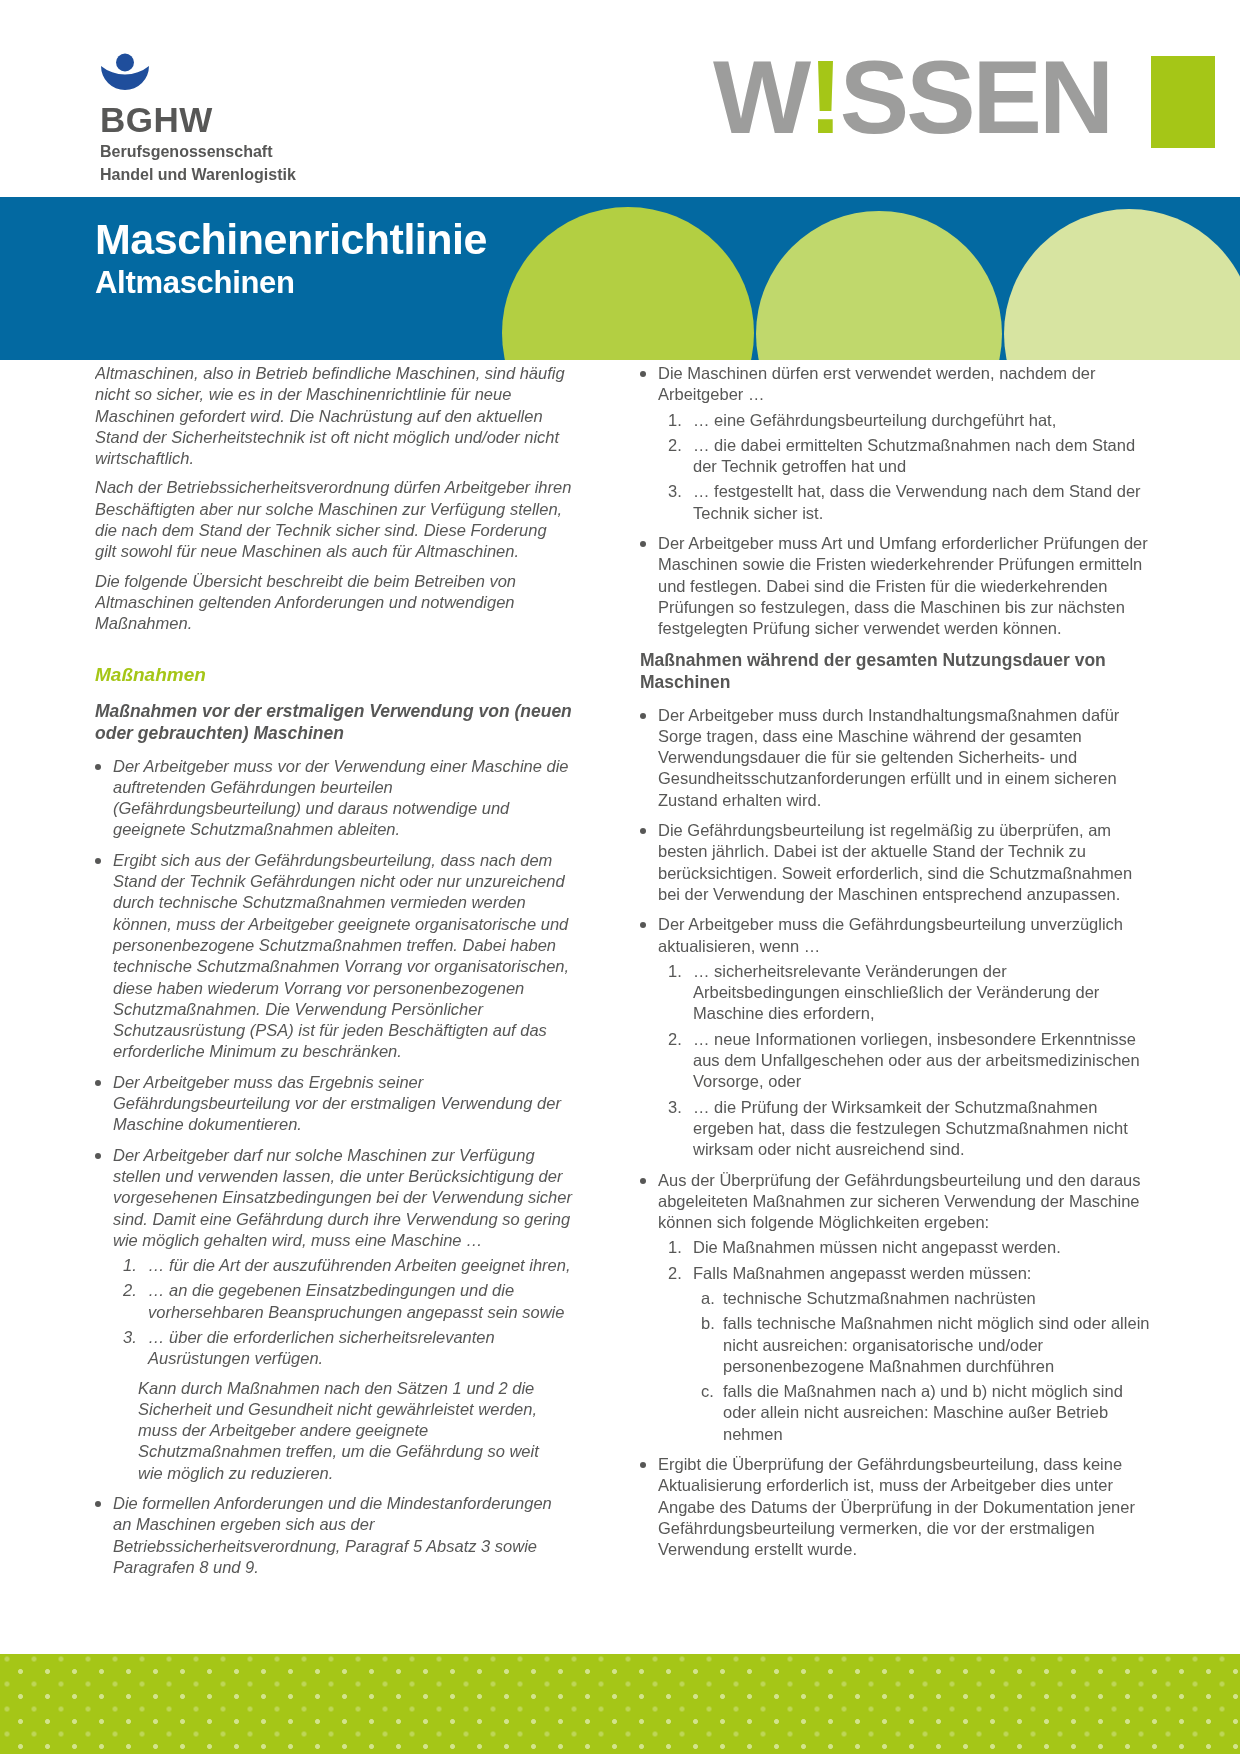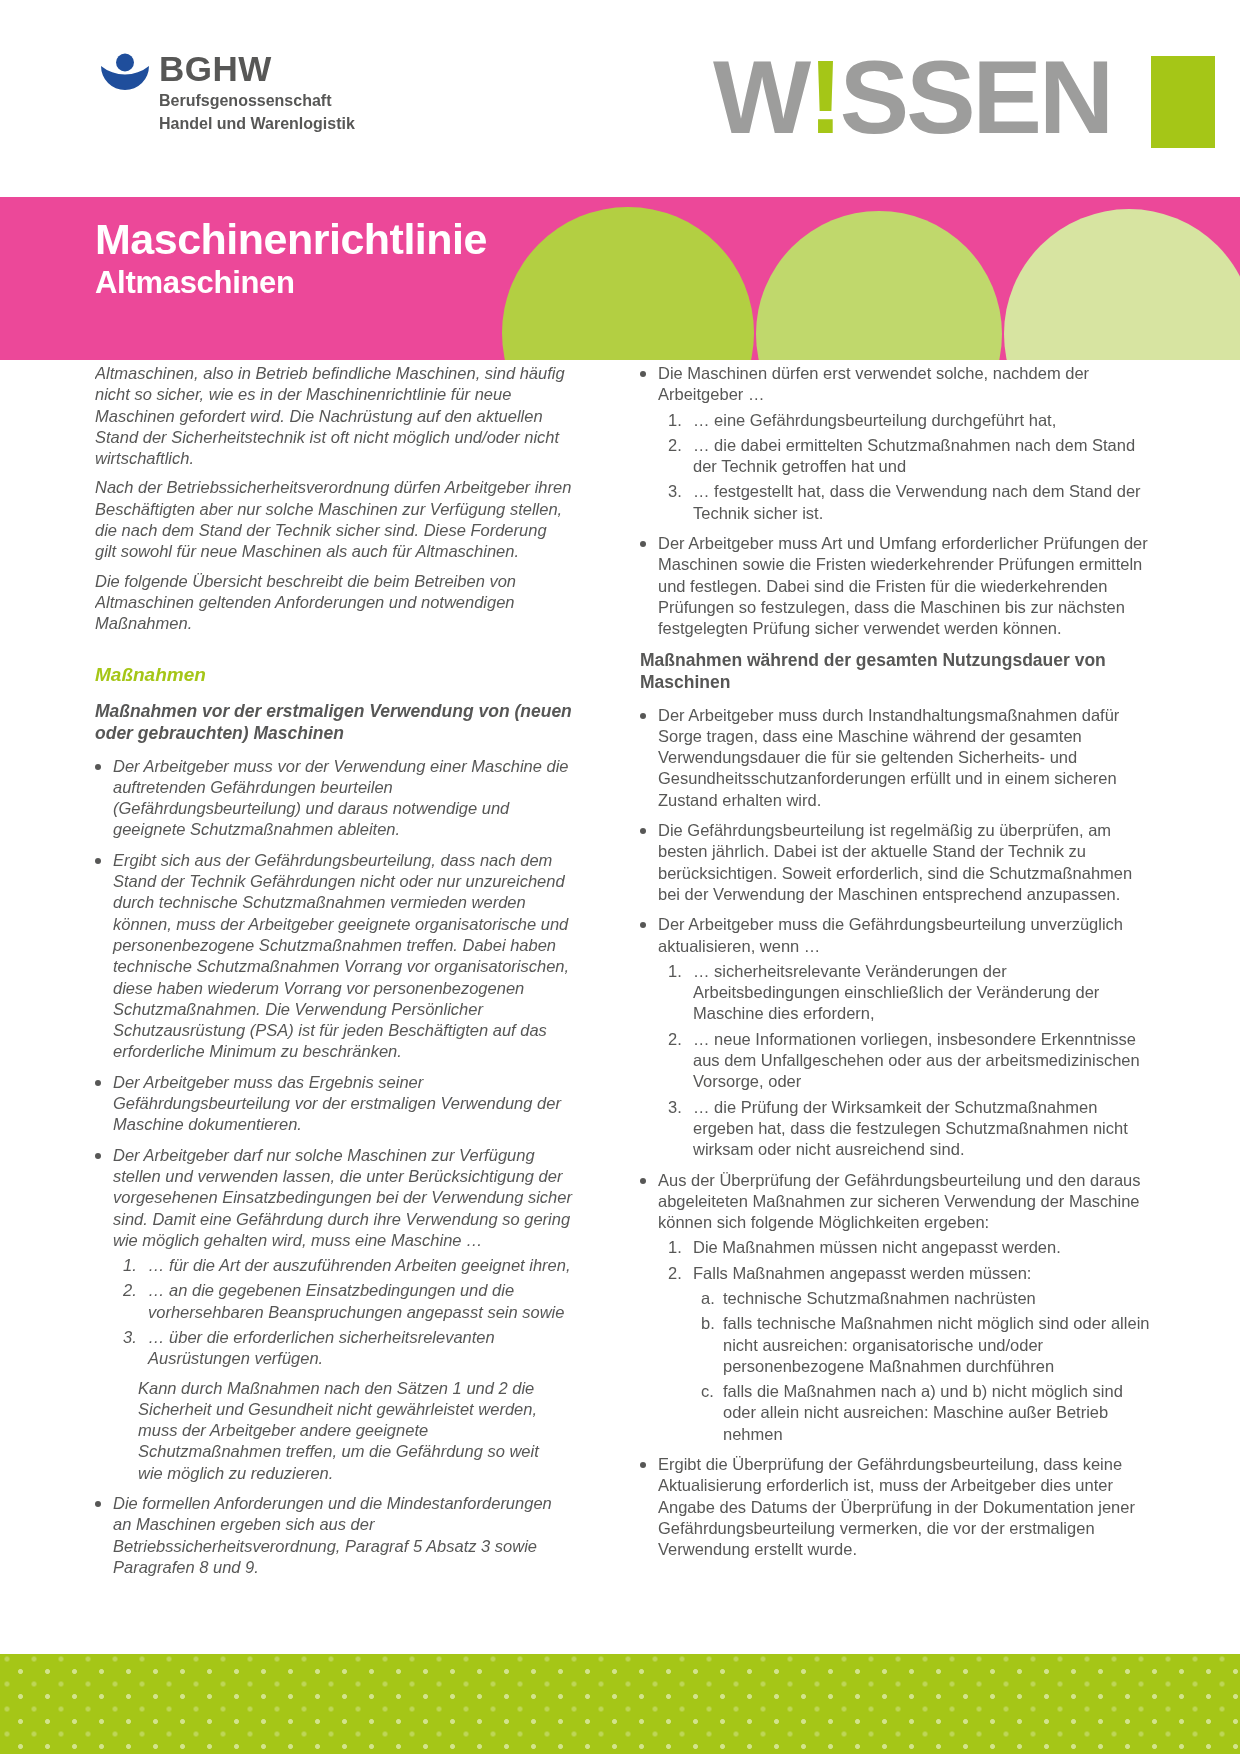--- a/index.html
+++ b/index.html
@@ -3,30 +3,30 @@
 <meta charset="utf-8">
 <style>
   html,body{margin:0;padding:0;}
   body{
     width:1240px;height:1754px;position:relative;overflow:hidden;
     background:#ffffff;color:#575756;
     font-family:"Liberation Sans",sans-serif;
   }
   
   .header{position:absolute;top:0;left:0;width:1240px;height:197px;background:#fff;}
-  .bghw{position:absolute;left:100px;top:50px;display:flex;align-items:flex-start;}
+  .bghw{position:absolute;left:100px;top:50px;display:flex;align-items:flex-start;flex-direction:column;}
   .bghw-icon{width:50px;height:48px;margin-right:9px;margin-top:3px;}
   .bghw-brand{font-size:35px;font-weight:bold;color:#575756;line-height:38px;letter-spacing:0.5px;}
   .bghw-sub{font-size:16px;font-weight:bold;color:#575756;line-height:20px;margin-top:3px;}
   .wissen{position:absolute;top:56px;right:25px;display:flex;height:94px;}
   .wissen-text{font-size:104px;font-weight:bold;color:#9d9d9c;letter-spacing:-3px;line-height:82px;white-space:nowrap;}
   .wissen-bang{color:#a5c617;}
   .wissen-block{width:64px;height:92px;background:#a5c617;margin-left:40px;}
   
-  .banner{position:absolute;top:197px;left:0;width:1240px;height:163px;background:#ec4899;overflow:hidden;}
+  .banner{position:absolute;top:197px;left:0;width:1240px;height:163px;background:#0369a1;overflow:hidden;}
   .banner .circle{position:absolute;border-radius:50%;}
   .c1{left:502px;top:10px;width:252px;height:252px;background:#b3cf42;}
   .c2{left:756px;top:14px;width:246px;height:246px;background:#c0d86c;}
   .c3{left:1004px;top:12px;width:250px;height:250px;background:#d7e4a1;}
   .banner-inner{position:absolute;left:95px;top:18px;}
   .banner-title{color:#ffffff;font-size:43px;font-weight:bold;line-height:48px;letter-spacing:-0.5px;}
   .banner-subtitle{color:#ffffff;font-size:31px;font-weight:bold;line-height:36px;margin-top:2px;letter-spacing:-0.3px;}
   
   .main{position:absolute;top:363px;left:95px;width:1062px;height:1289px;display:flex;overflow:hidden;}
   .col{font-size:16.5px;line-height:21.3px;}
@@ -140,21 +140,21 @@
         </span>
         <div class="bullet-text"><span>Die formellen Anforderungen und die Mindestanforderungen an Maschinen ergeben sich aus der Betriebssicherheitsverordnung, Paragraf 5 Absatz 3 sowie Paragrafen 8 und 9.</span></div>
       </div>
     </div>
   <div class="col-spacer"></div>
   <div class="col col-right" id="col-right">
       <div class="bullet">
         <span class="bullet-marker">
           <span class="dot"></span>
         </span>
-        <div class="bullet-text"><span>Die Maschinen dürfen erst verwendet solche, nachdem der Arbeitgeber …</span><div class="numlist">
+        <div class="bullet-text"><span>Die Maschinen dürfen erst verwendet werden, nachdem der Arbeitgeber …</span><div class="numlist">
             <div class="li">
               <span class="li-label">1.</span>
               <div class="li-body"><span>… eine Gefährdungsbeurteilung durchgeführt hat,</span></div>
             </div>
             <div class="li">
               <span class="li-label">2.</span>
               <div class="li-body"><span>… die dabei ermittelten Schutzmaßnahmen nach dem Stand der Technik getroffen hat und</span></div>
             </div>
             <div class="li">
               <span class="li-label">3.</span>

